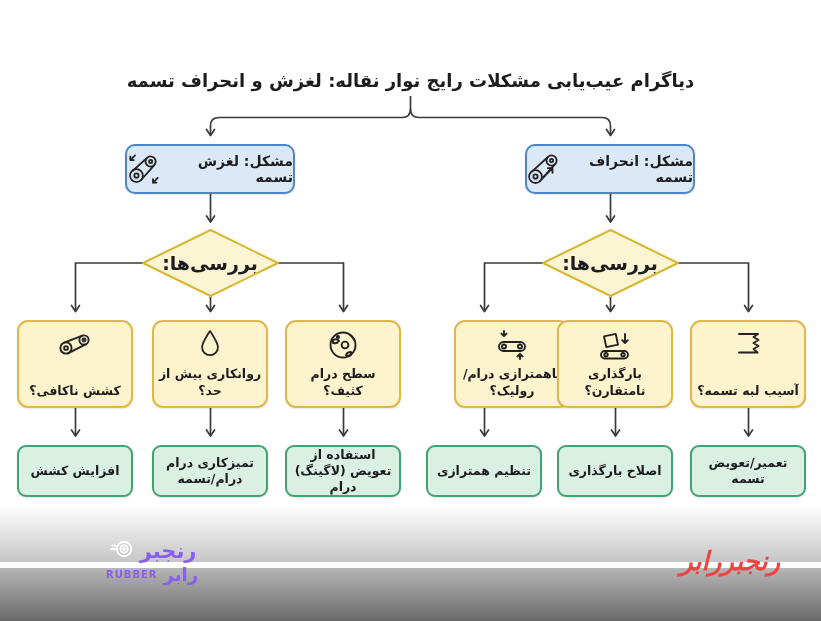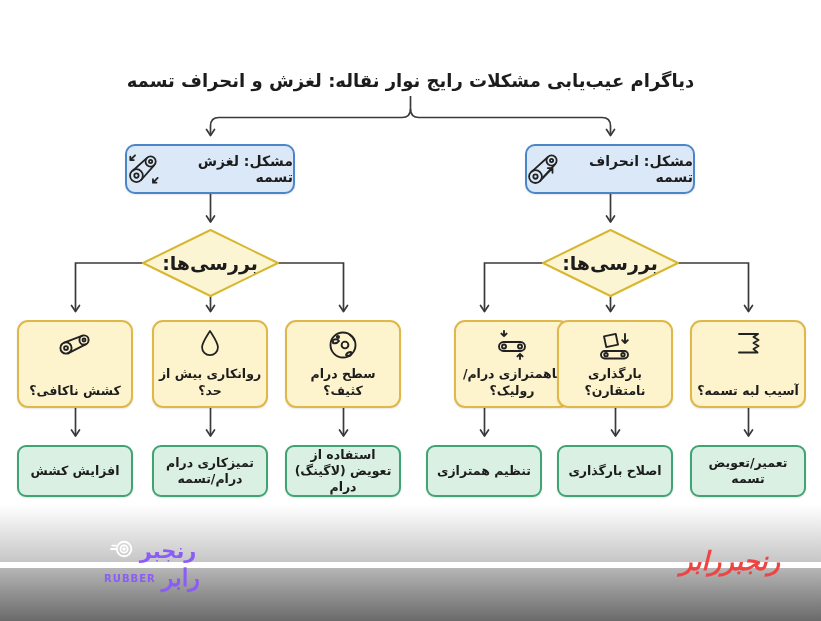--- a/index.html
+++ b/index.html
@@ -46,21 +46,21 @@
   .footer{position:absolute;left:0;top:505px;width:821px;height:116px;}
   .f-top{position:absolute;left:0;top:0;width:821px;height:57px;background:linear-gradient(#ffffff,#c6c6c6);}
   .f-bottom{position:absolute;left:0;top:63px;width:821px;height:53px;background:linear-gradient(#b6b6b6,#6a6a6a);}
   .f-stripe{position:absolute;top:57px;height:6px;background:#ffffff;border-radius:3px;}
   .stripe-a{left:0;width:86px;}
   .stripe-b{left:218px;width:434px;}
   .stripe-c{left:806px;width:15px;}
   .logo{position:absolute;left:86px;top:32px;width:132px;color:#8b5cf6;direction:rtl;}
   .logo-row{display:flex;align-items:center;justify-content:center;gap:6px;}
   .logo-fa{font-size:21px;font-weight:800;line-height:1.05;}
-  .logo-fa2{font-size:24px;font-weight:800;line-height:1.1;font-family:Liberation Serif, serif;}
+  .logo-fa2{font-size:18px;font-weight:800;line-height:1.1;}
   .logo-en{font-size:10px;font-weight:700;letter-spacing:1px;direction:ltr;text-align:right;}
   .wordmark{
     position:absolute;left:655px;top:41px;width:150px;text-align:center;color:#ef4444;
     font-size:26px;font-weight:800;font-style:italic;direction:rtl;white-space:nowrap;
   }
 </style>
 </head>
 <body>
 
 <div class="stage">

